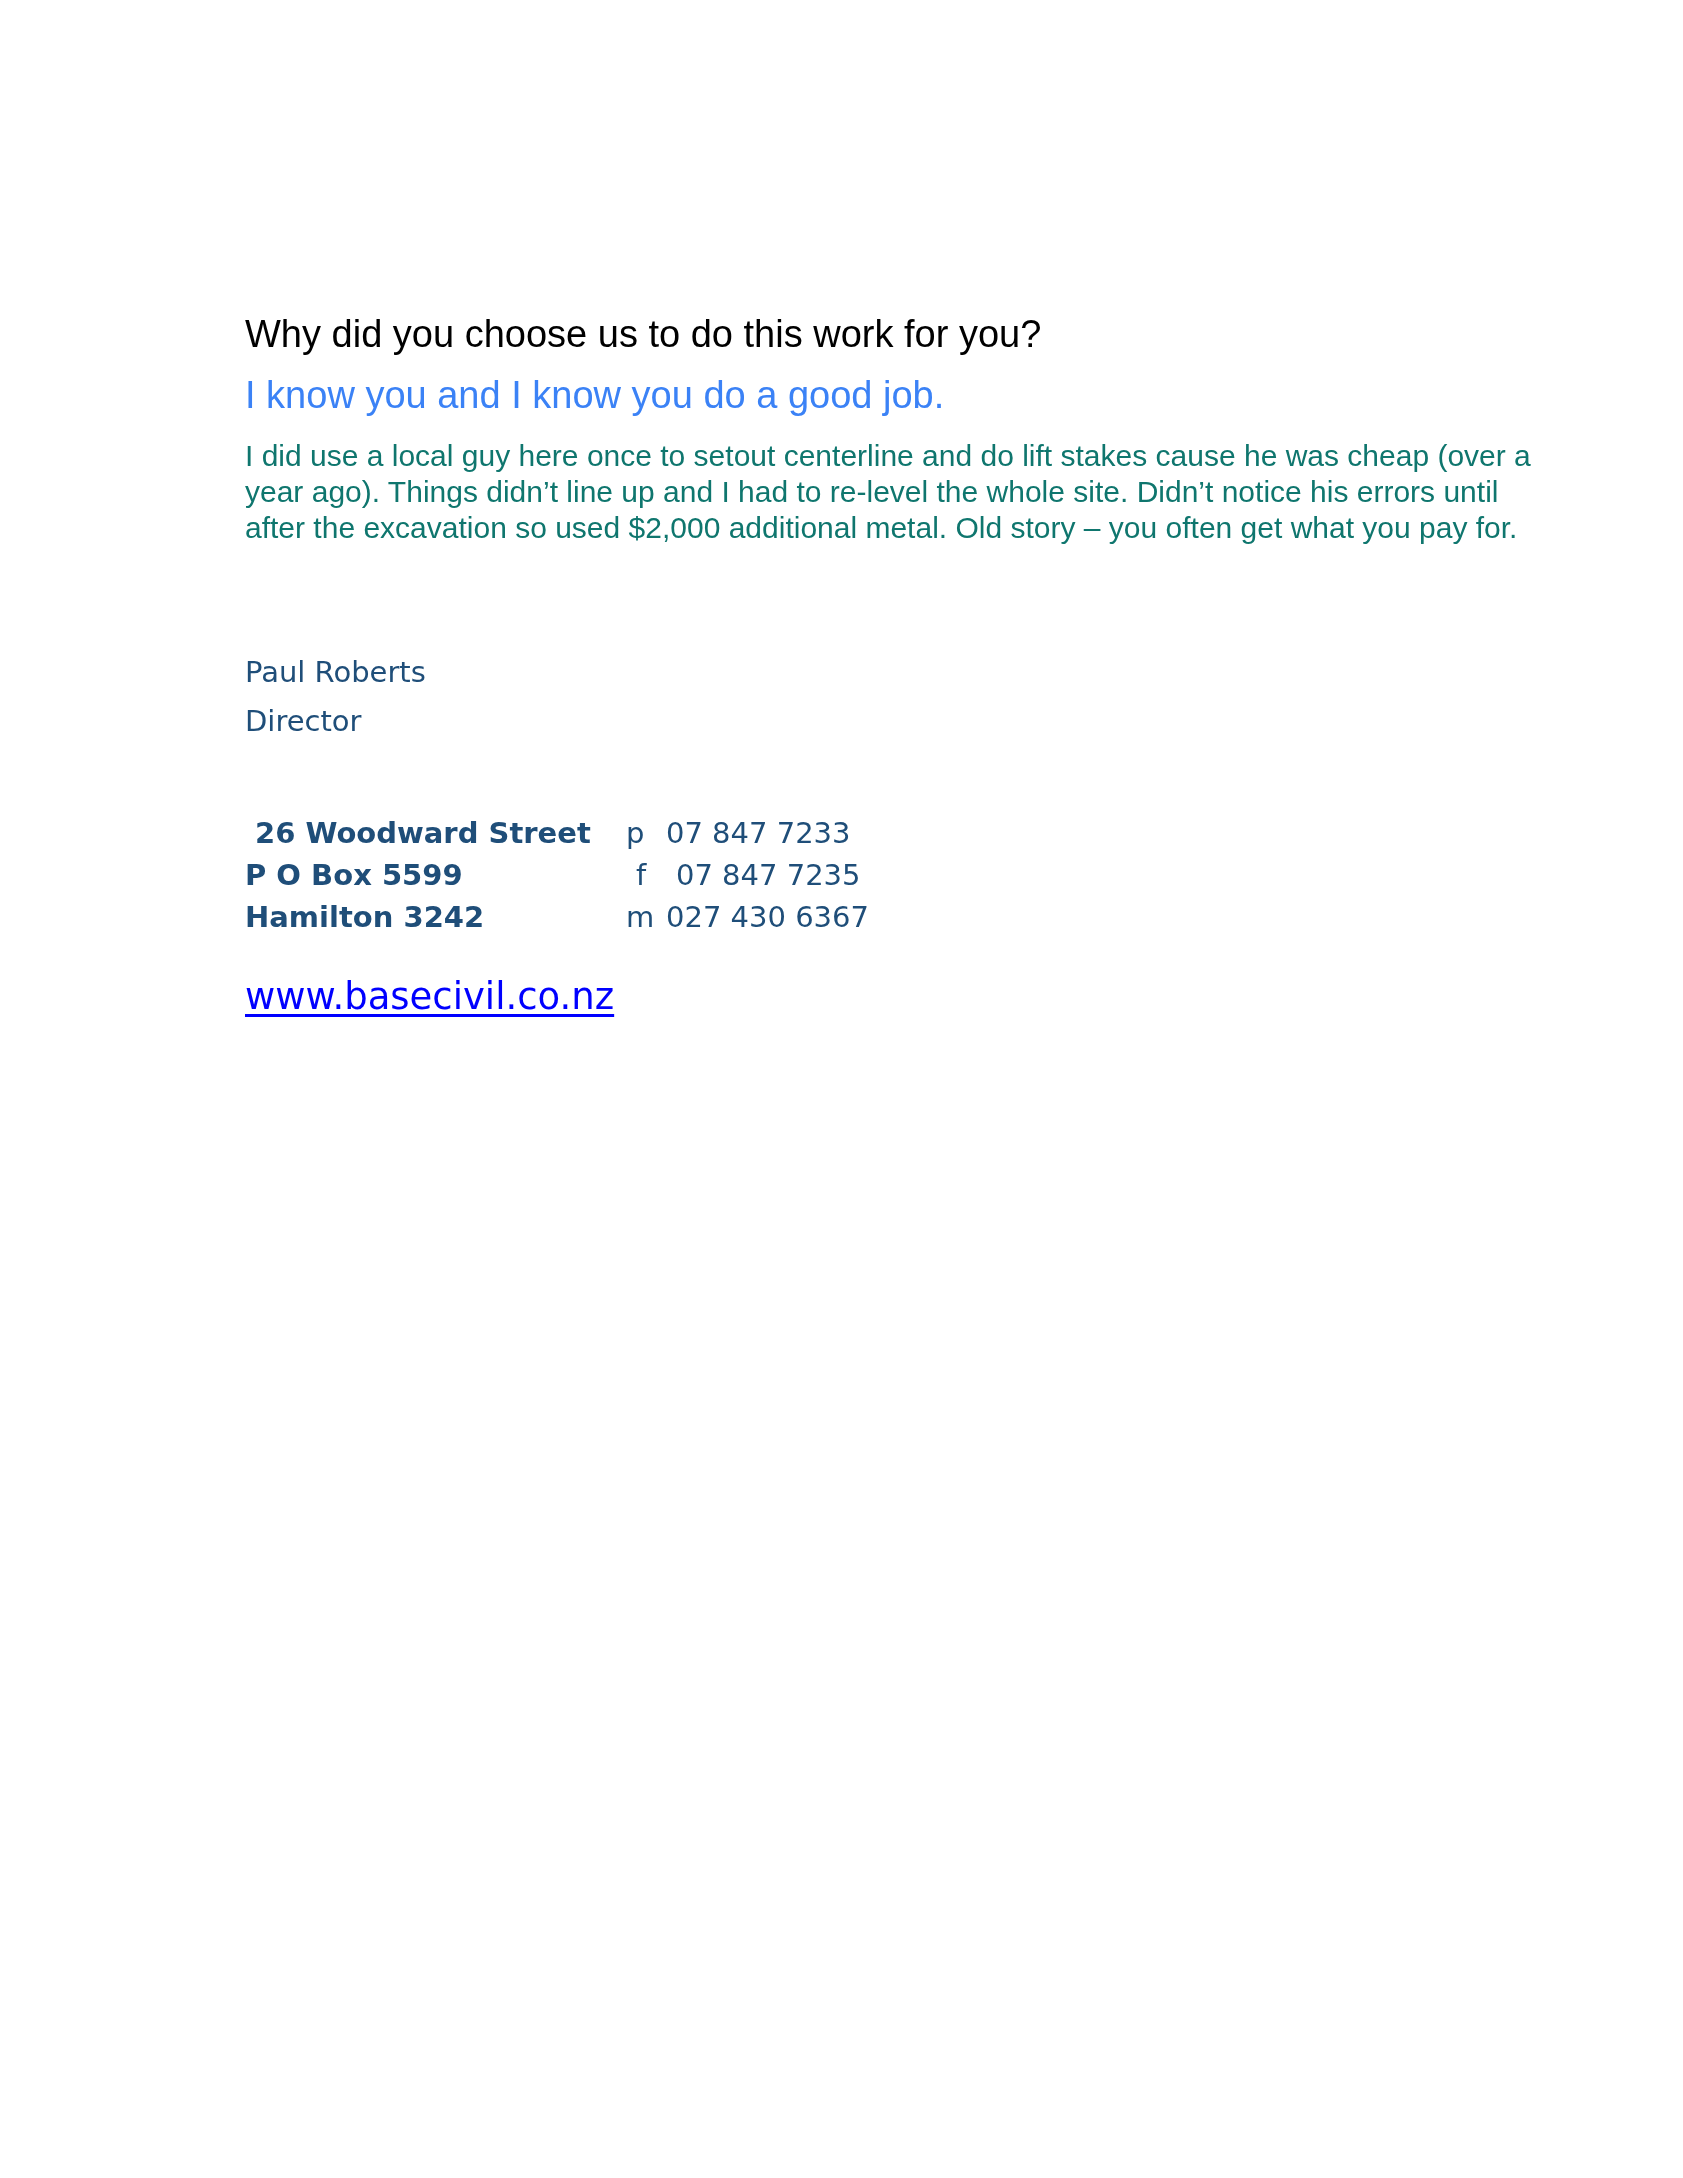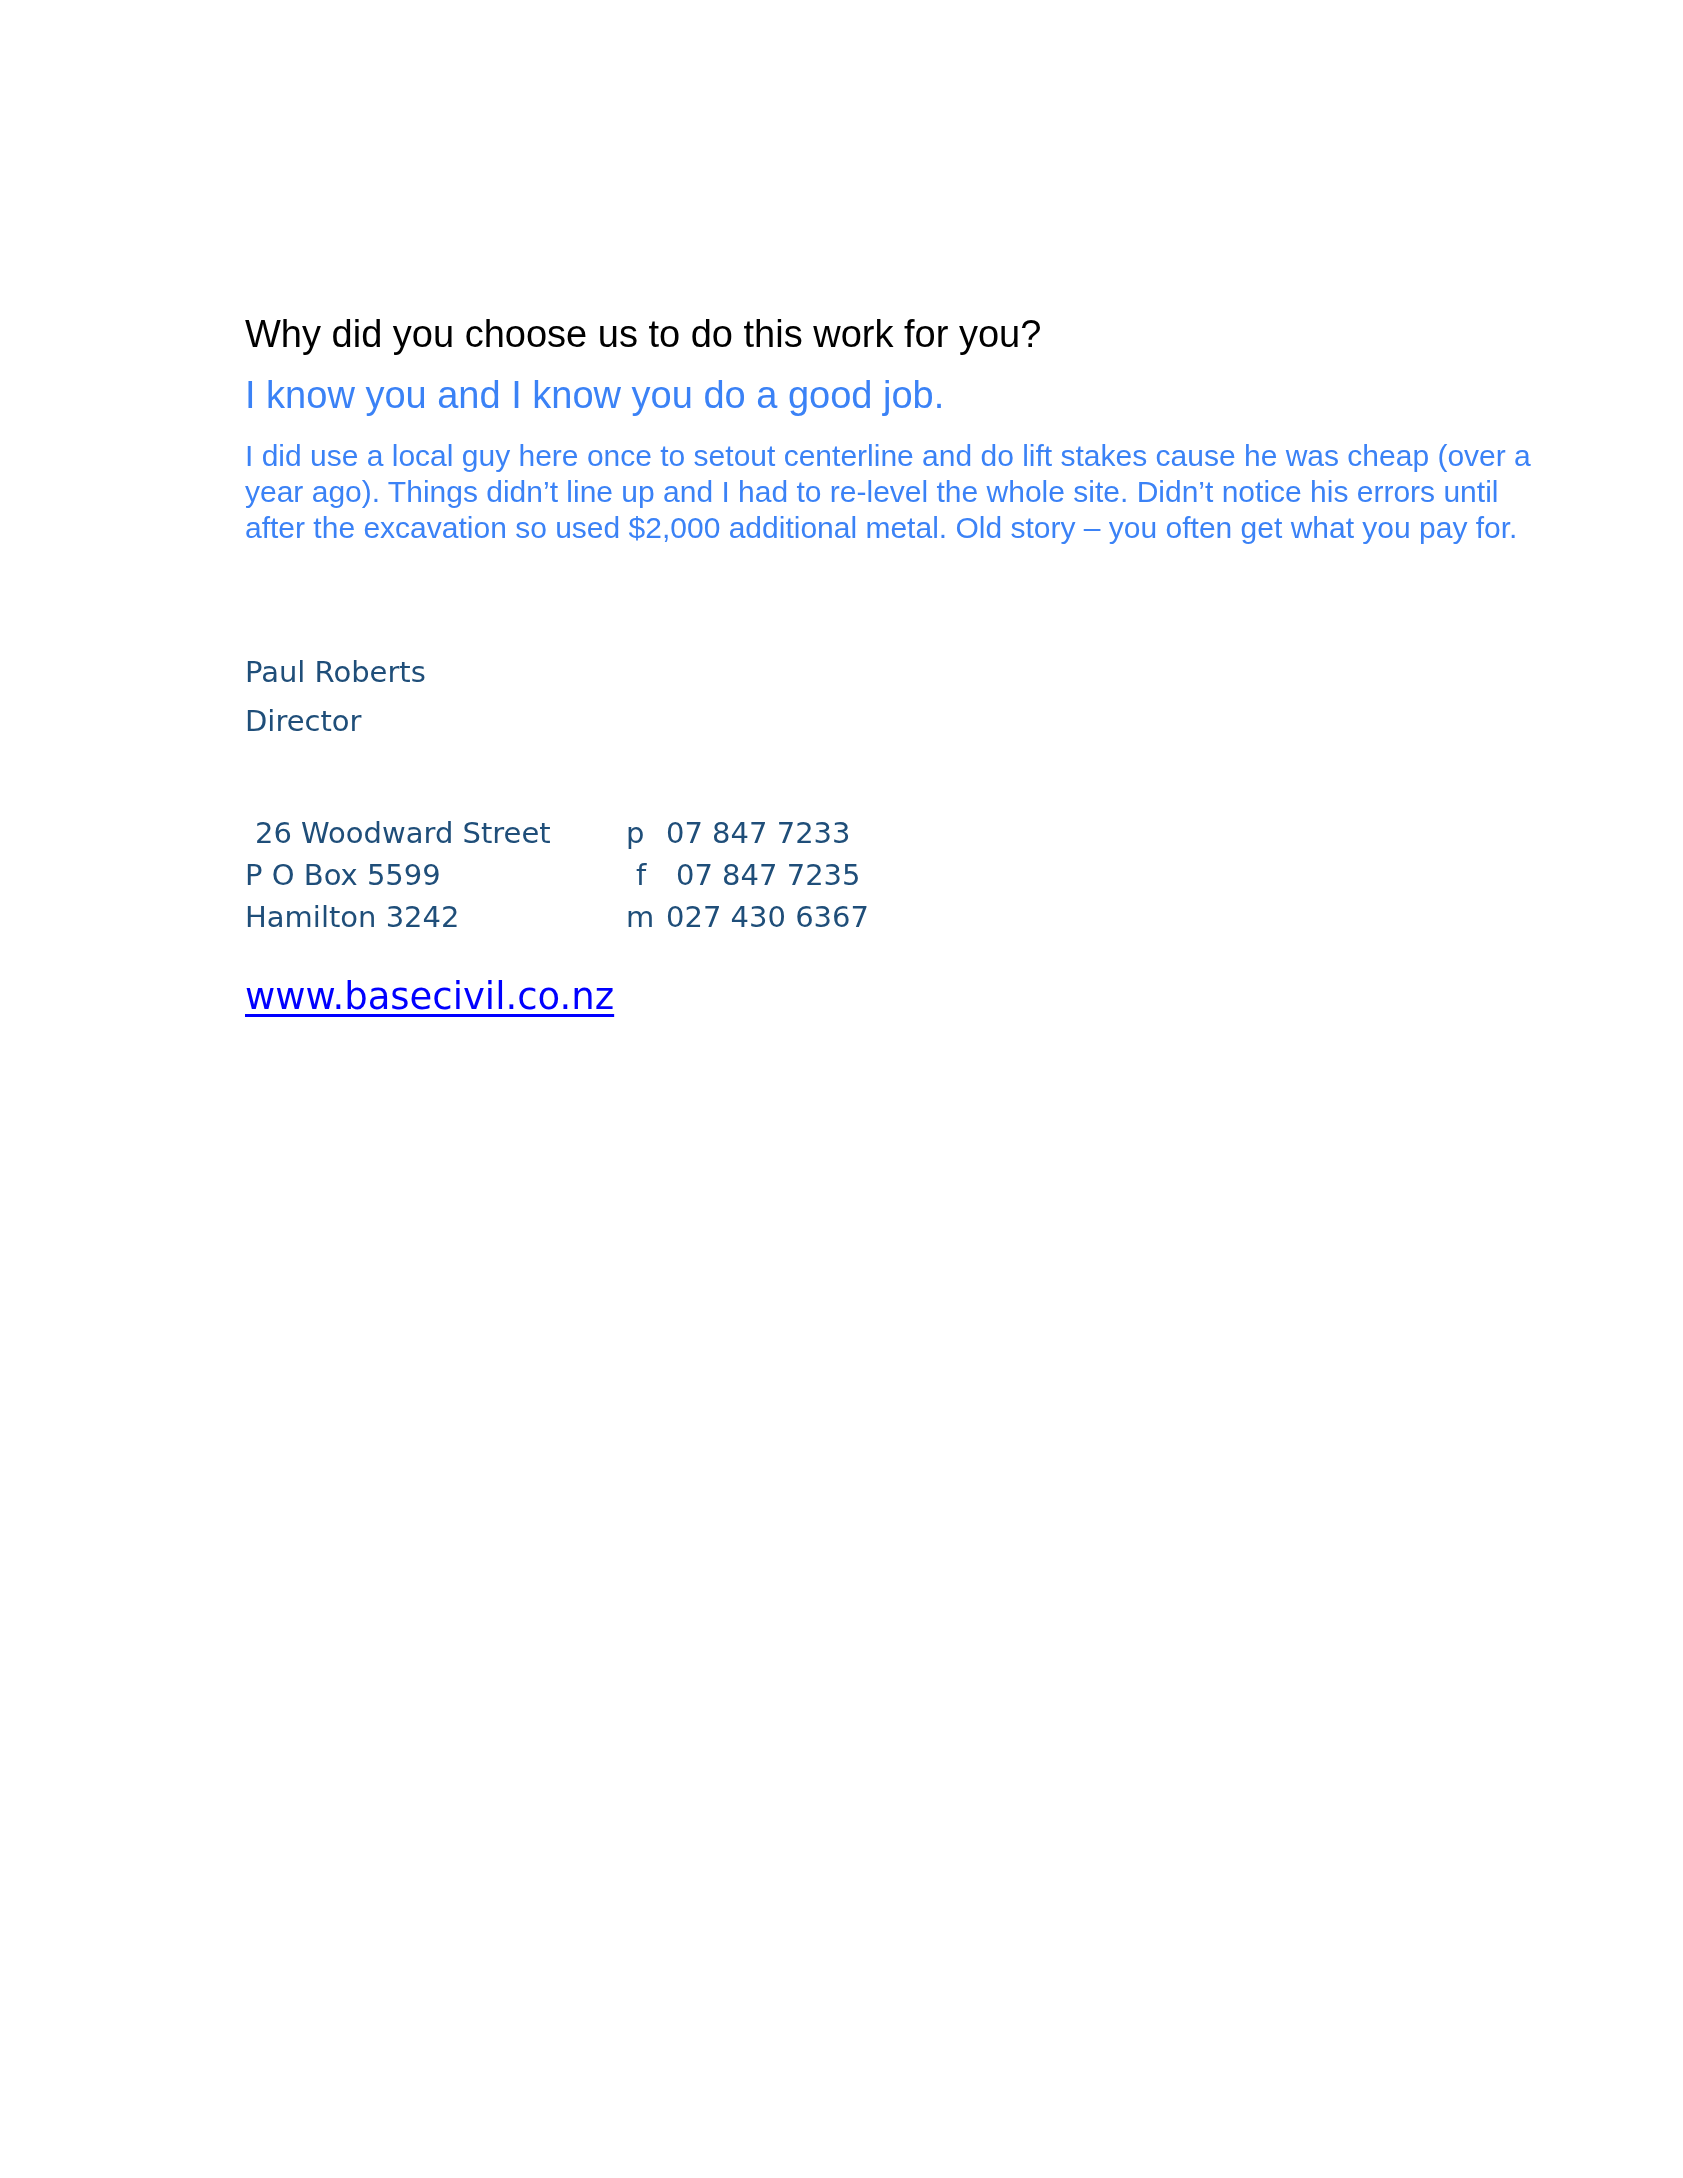--- a/index.html
+++ b/index.html
@@ -23,21 +23,21 @@
     font-size: 38px;
     line-height: 36px;
   }
   .msg .question { color: #000000; }
   .msg .answer   { color: #3b82f6; }
   .story { margin: 0 0 0 0; }
   .story .story-line {
     font-family: "Liberation Sans", sans-serif;
     font-size: 30px;
     line-height: 36px;
-    color: #3b82f6;
+    color: #0f766e;
     white-space: nowrap;
   }
   
   .sig {
     margin-top: 105px;
     font-family: "DejaVu Sans", sans-serif;
     font-size: 29px;
     line-height: 42px;
     color: #1F4E79;
   }
@@ -48,20 +48,21 @@
     font-family: "DejaVu Sans", sans-serif;
     font-size: 29px;
     line-height: 42px;
     color: #1F4E79;
   }
   .addr-row { display: flex; }
   .addr-left {
     width: 381px;
     flex: 0 0 381px;
     white-space: pre;
+    font-weight: bold;
   }
   .addr-row.row-street .addr-left { padding-left: 10px; box-sizing: border-box; }
   .phone { white-space: pre; }
   .phone .phone-prefix {
     display: inline-block;
     min-width: 40px;
   }
   .addr-row.row-fax .phone { padding-left: 10px; }
   
   .site {

